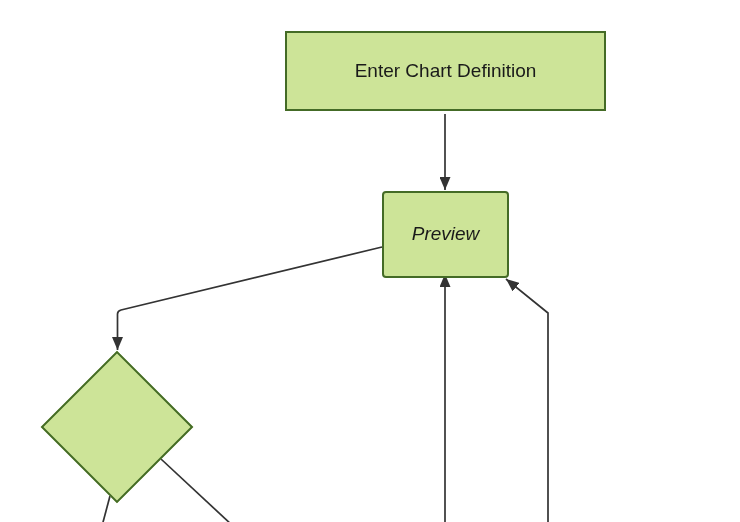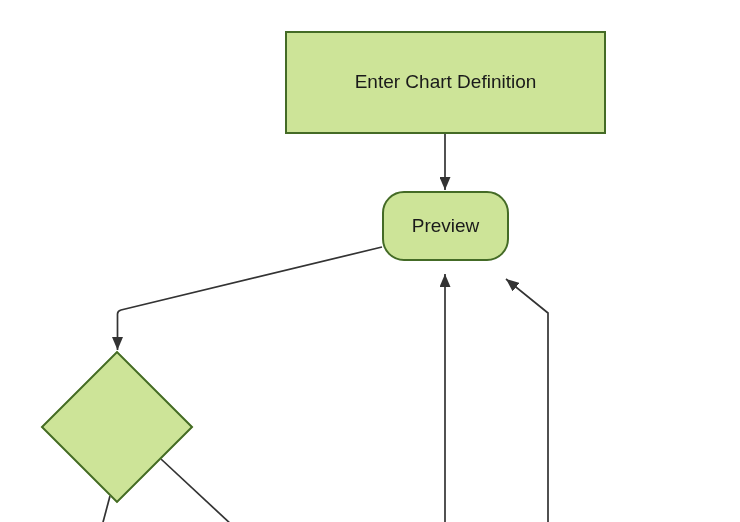--- a/index.html
+++ b/index.html
@@ -25,26 +25,27 @@
     background: #cde498;
     border: 2px solid #446b26;
     box-sizing: border-box;
     font-size: 19px;
     color: #1a1a1a;
     text-align: center;
     line-height: 1.2;
   }
   .node-rect {
     left: 285px; top: 31px;
-    width: 321px; height: 103px;
+    width: 321px; height: 80px;
   }
   .node-rounded {
     left: 382px; top: 191px;
-    width: 127px; height: 70px;
-    border-radius: 22px;
+    width: 127px; height: 87px;
+    border-radius: 4px;
+    font-style: italic;
   }
   .diamond-shape {
     position: absolute;
     left: 63px; top: 373px;
     width: 108px; height: 108px;
     background: #cde498;
     border: 2px solid #446b26;
     box-sizing: border-box;
     transform: rotate(45deg);
   }

